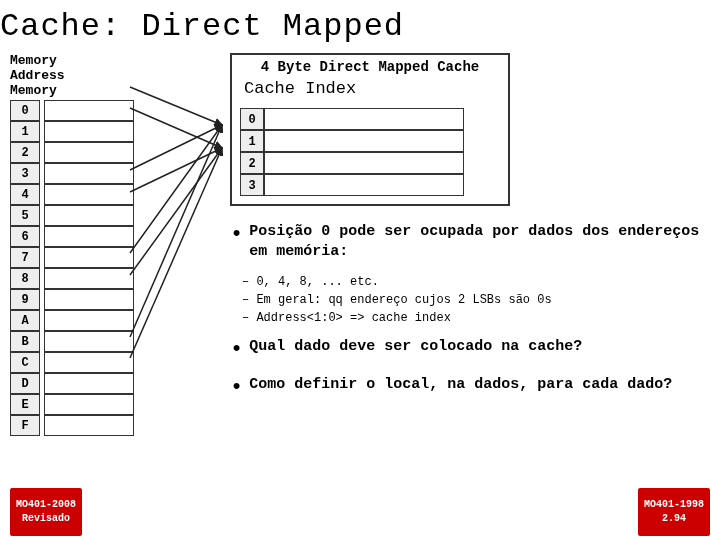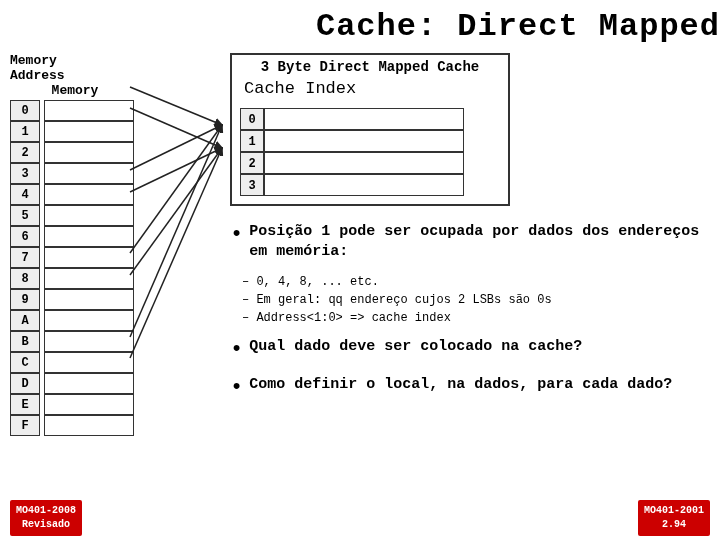--- a/index.html
+++ b/index.html
@@ -6,23 +6,23 @@
     body {
       background: #fff;
       font-family: 'Courier New', Courier, monospace;
       width: 720px;
       height: 540px;
       overflow: hidden;
       position: relative;
     }
 
     .page-title {
-      text-align: right;
+      text-align: left;
       font-size: 32px;
-      font-weight: bold;
+      font-weight: normal;
       padding-top: 8px;
       padding-bottom: 4px;
       letter-spacing: 1px;
     }
 
     .main-layout {
       display: flex;
       flex-direction: row;
       padding: 0 10px;
       margin-top: 4px;
@@ -49,22 +49,21 @@
     .mem-addr-label {
       width: 80px;
       font-size: 13px;
       font-weight: bold;
     }
 
     .mem-label {
       width: 90px;
       font-size: 13px;
       font-weight: bold;
-      margin-left: 20px;
-      text-align: center;
+      margin-left: 0;
     }
 
     .memory-rows {
       display: flex;
       flex-direction: column;
       gap: 0;
     }
 
     .memory-row {
       display: flex;
@@ -212,21 +211,21 @@
       right: 10px;
       display: flex;
       justify-content: space-between;
     }
 
     .footer-badge {
       background: #c00;
       color: #fff;
       font-size: 10px;
       font-weight: bold;
-      padding: 4px 6px;
+      padding: 10px 6px;
       border-radius: 2px;
       text-align: center;
       line-height: 1.4;
     }
   </style>
 </head>
 <body>
 
 <div class="page-title">Cache: Direct  Mapped</div>
 
@@ -301,21 +300,21 @@
         <div class="memory-row">
       <div class="mem-addr">F</div>
       <div class="mem-cell"></div>
     </div>
       </div>
   </div>
 
   <div class="right-section">
 
     <div class="cache-box">
-      <div class="cache-title">3  Byte Direct Mapped Cache</div>
+      <div class="cache-title">4  Byte Direct Mapped Cache</div>
       <div class="cache-index-label">Cache Index</div>
       <div class="cache-rows" id="cache-rows-container">
       <div class="cache-row">
       <div class="cache-idx">0</div>
       <div class="cache-cell"></div>
     </div>
           <div class="cache-row">
       <div class="cache-idx">1</div>
       <div class="cache-cell"></div>
     </div>
@@ -326,21 +325,21 @@
           <div class="cache-row">
       <div class="cache-idx">3</div>
       <div class="cache-cell"></div>
     </div>
         </div>
     </div>
 
     <div class="content-area">
       <div class="bullet-point">
         <span class="bullet-dot">•</span>
-        <span class="bullet-text">Posição 1 pode ser ocupada por dados dos endereços em memória:</span>
+        <span class="bullet-text">Posição 0 pode ser ocupada por dados dos endereços em memória:</span>
       </div>
       <div class="sub-bullets" id="sub-bullets-container">
       <div class="sub-bullet">0, 4, 8, ... etc.</div>
           <div class="sub-bullet">Em geral: qq endereço cujos 2 LSBs são 0s</div>
           <div class="sub-bullet">Address&lt;1:0&gt;  =&gt; cache index</div>
         </div>
       <div class="bullet-point">
         <span class="bullet-dot">•</span>
         <span class="bullet-text">Qual dado deve ser colocado na cache?</span>
       </div>
@@ -351,21 +350,21 @@
     </div>
   </div>
 </div>
 
 <div class="footer">
   <div class="footer-badge">
     <span>MO401-2008</span><br>
     <span>Revisado</span>
   </div>
   <div class="footer-badge">
-    <span>MO401-2001</span><br>
+    <span>MO401-1998</span><br>
     <span>2.94</span>
   </div>
 </div>
 
 <svg class="svg-arrows">
 
   <line x1="130" y1="87" x2="222" y2="125" stroke="#222" stroke-width="1.5" marker-end="url(#arrow)"></line>
 
   <line x1="130" y1="170" x2="222" y2="125" stroke="#222" stroke-width="1.5" marker-end="url(#arrow)"></line>
 

